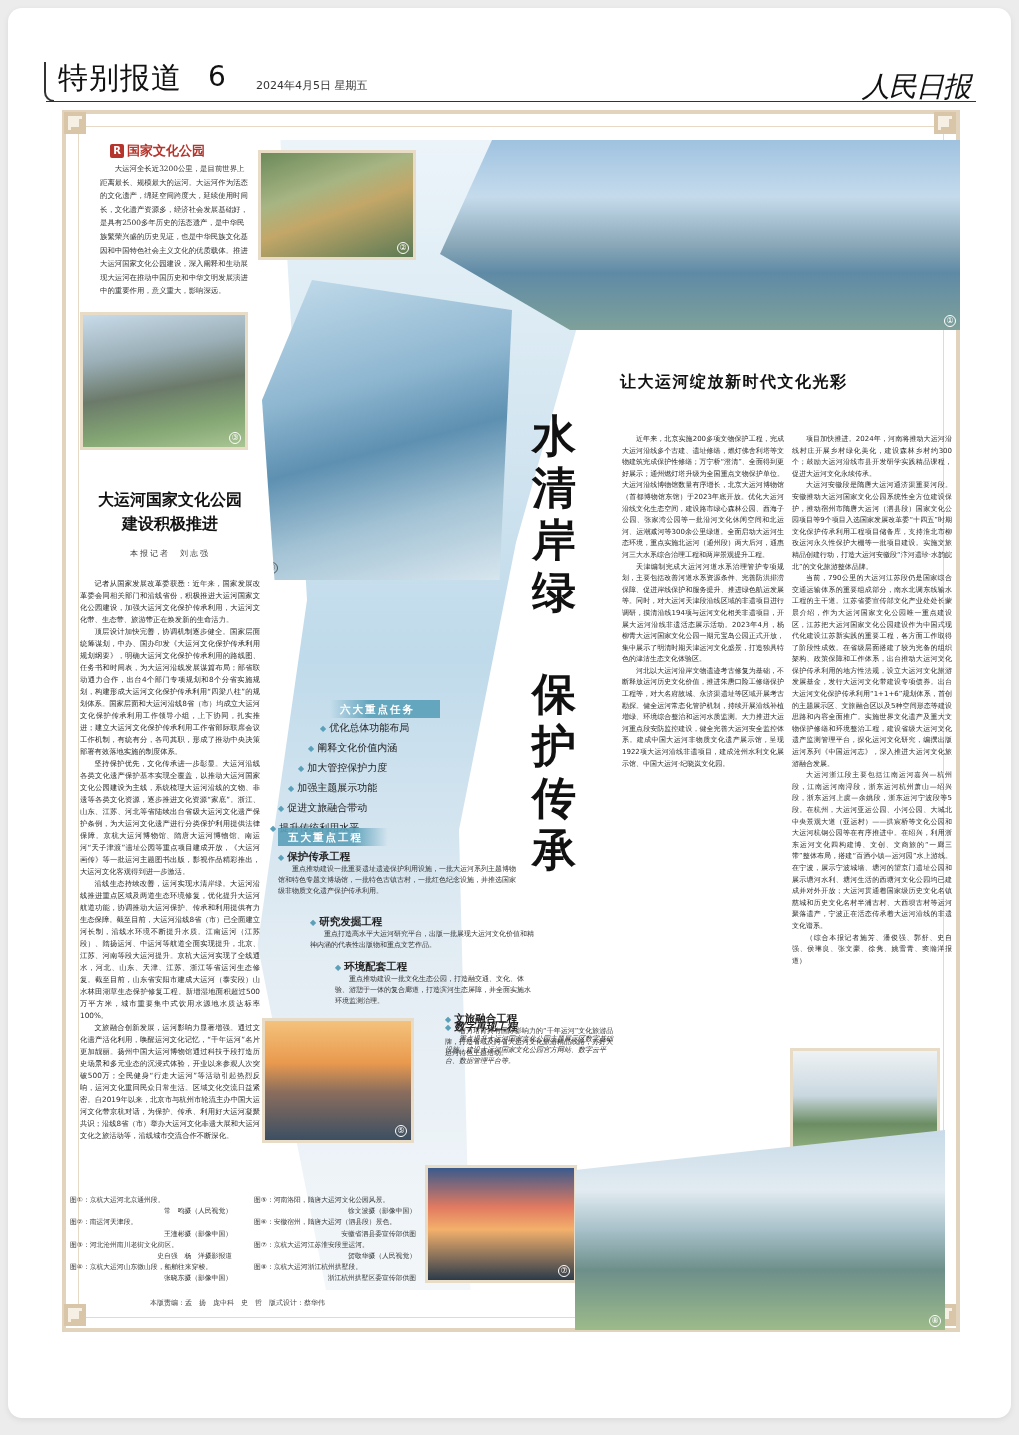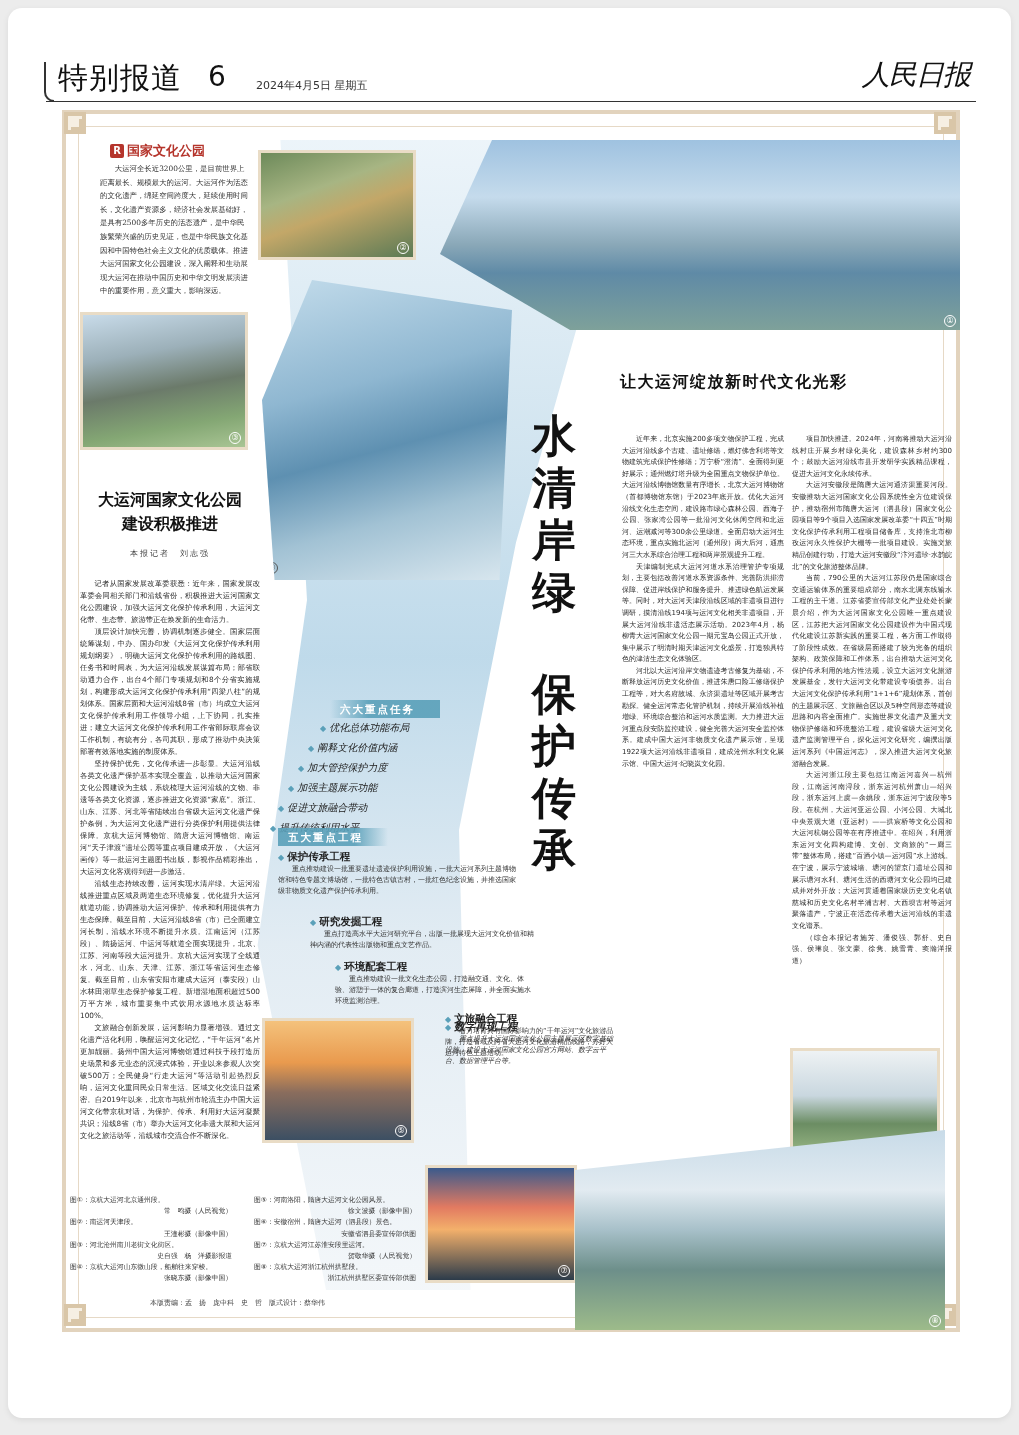--- a/index.html
+++ b/index.html
@@ -8,21 +8,21 @@
 
   .sheet { position: absolute; left: 8px; top: 8px; width: 1003px; height: 1410px; background: #ffffff;
            border-radius: 14px; box-shadow: 0 2px 6px rgba(0,0,0,0.08); }
 
   
   .masthead { position: absolute; left: 46px; top: 56px; width: 930px; height: 46px; border-bottom: 1.5px solid #333; }
   .mast-bracket { position: absolute; left: -2px; top: 6px; width: 10px; height: 40px; border-left: 2px solid #333; border-bottom: 2px solid #333; border-bottom-left-radius: 10px; }
   .section-name { position: absolute; left: 12px; top: 2px; font-size: 30px; font-weight: normal; letter-spacing: 1px; color: #111; font-family: "DejaVu Sans", sans-serif; }
   .page-num { position: absolute; left: 162px; top: 4px; font-size: 28px; color: #111; }
   .issue-date { position: absolute; left: 210px; top: 22px; font-size: 11px; color: #333; }
-  .paper-logo { position: absolute; right: 6px; top: 0; font-size: 28px; font-style: italic; font-family: "DejaVu Serif", serif; color: #111; letter-spacing: -1px; }
+  .paper-logo { position: absolute; right: 6px; top: 12px; font-size: 28px; font-style: italic; font-family: "DejaVu Serif", serif; color: #111; letter-spacing: -1px; }
 
   
   .frame { position: absolute; left: 62px; top: 110px; width: 898px; height: 1222px; border: 4px solid #e2d3bd; }
   .frame-inner { position: absolute; left: 78px; top: 126px; width: 866px; height: 1192px; border: 1px solid #e6d9c6; }
   .fret { position: absolute; width: 22px; height: 22px; border: 4px solid #d9c6a8; background: #f6efe3; }
   .fret::after { content: ""; position: absolute; left: 3px; top: 3px; width: 8px; height: 8px; border-right: 3px solid #d9c6a8; border-bottom: 3px solid #d9c6a8; }
 
   
   .kicker { position: absolute; left: 110px; top: 142px; font-size: 13px; font-weight: bold; color: #b5352c; }
   .kicker .r-badge { display: inline-block; width: 14px; height: 14px; background: #b5352c; color: #fff; font-size: 10px; line-height: 14px; text-align: center; margin-right: 3px; border-radius: 2px; vertical-align: 1px; }
@@ -172,21 +172,21 @@
   <div>岸</div>
   <div>绿</div>
   <div class="gap"></div>
   <div>保</div>
   <div>护</div>
   <div>传</div>
   <div>承</div>
 </div>
 
 <div class="task-header" style="left:330px;top:700px;width:110px;">六大重点任务</div>
-<div class="task-box" style="left:320px;top:718px;font-style:italic;">
+<div class="task-box" style="left:320px;top:718px;">
   <div style="padding-left:0px;"><span class="bullet">◆</span><span>优化总体功能布局</span></div>
   <div style="padding-left:-10px;margin-left:-12px;"><span class="bullet">◆</span><span>阐释文化价值内涵</span></div>
   <div style="margin-left:-22px;"><span class="bullet">◆</span><span>加大管控保护力度</span></div>
   <div style="margin-left:-32px;"><span class="bullet">◆</span><span>加强主题展示功能</span></div>
   <div style="margin-left:-42px;"><span class="bullet">◆</span><span>促进文旅融合带动</span></div>
   <div style="margin-left:-50px;"><span class="bullet">◆</span><span>提升传统利用水平</span></div>
 </div>
 
 <div class="task-header" style="left:278px;top:828px;width:110px;background:linear-gradient(90deg, rgba(90,160,185,0.9) 0%, rgba(90,160,185,0.9) 70%, rgba(90,160,185,0) 100%);">五大重点工程</div>
 

